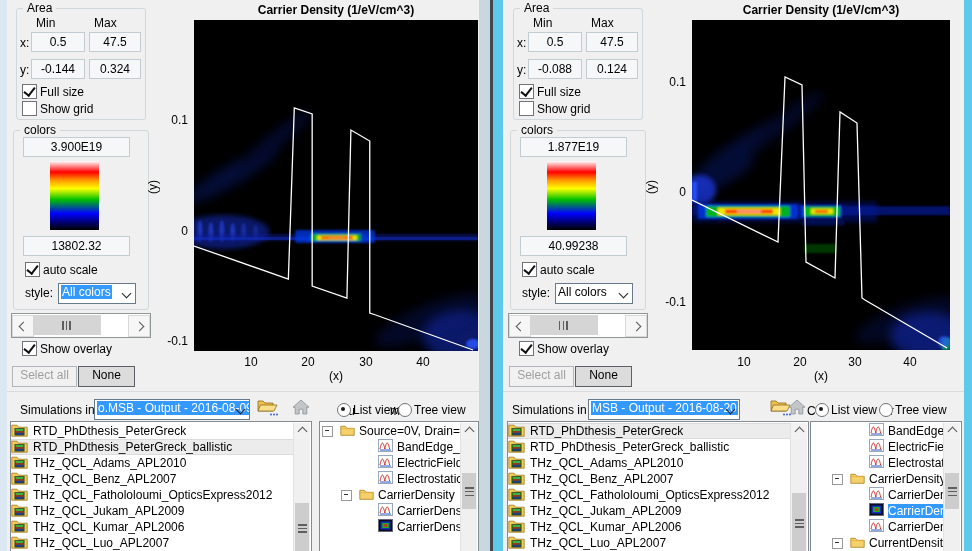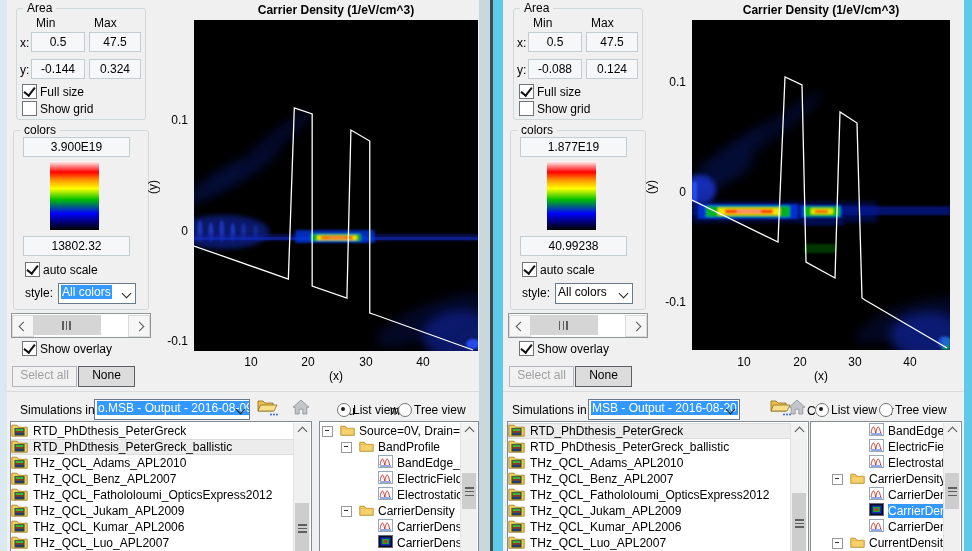--- a/index.html
+++ b/index.html
@@ -283,29 +283,20 @@
       <div class="tree-row icon-folder has-expander" style="padding-left: 2px;">
         <span class="expander"></span>
         <span class="ico i-folder"><svg width="15" height="12" viewBox="0 0 15 12">
             <path d="M0.8 2.3 h4.6 l1.5 2 H14.2 v7 H0.8 z" fill="#f6d06a" stroke="#a8821e" stroke-width="0.8"></path>
             <path d="M0.8 4.6 H14.2" stroke="#e3b03c" stroke-width="0.8"></path>
           </svg></span>
 
         <span class="row-label">Source=0V, Drain=0.</span>
       </div>
 
-      <div class="tree-row icon-folder has-expander" style="padding-left: 21px;">
-        <span class="expander"></span>
-        <span class="ico i-folder"><svg width="15" height="12" viewBox="0 0 15 12">
-            <path d="M0.8 2.3 h4.6 l1.5 2 H14.2 v7 H0.8 z" fill="#f6d06a" stroke="#a8821e" stroke-width="0.8"></path>
-            <path d="M0.8 4.6 H14.2" stroke="#e3b03c" stroke-width="0.8"></path>
-          </svg></span>
-
-        <span class="row-label">BandProfile</span>
-      </div>
 
       <div class="tree-row icon-chart" style="padding-left: 40px;">
         <span class="expander"></span>
 
         <span class="ico i-chart"><svg width="15" height="13" viewBox="0 0 15 13">
             <rect x="0.5" y="0.5" width="14" height="12" fill="#fff" stroke="#9aa7b8"></rect>
             <path d="M2 10 C3.6 2,5.2 2,6.8 10 C8.4 2,10 2,11.6 10" stroke="#d42a1e" fill="none" stroke-width="1"></path>
             <path d="M2 11 L13 11" stroke="#2a50c8" stroke-width="1"></path>
           </svg></span>
 

